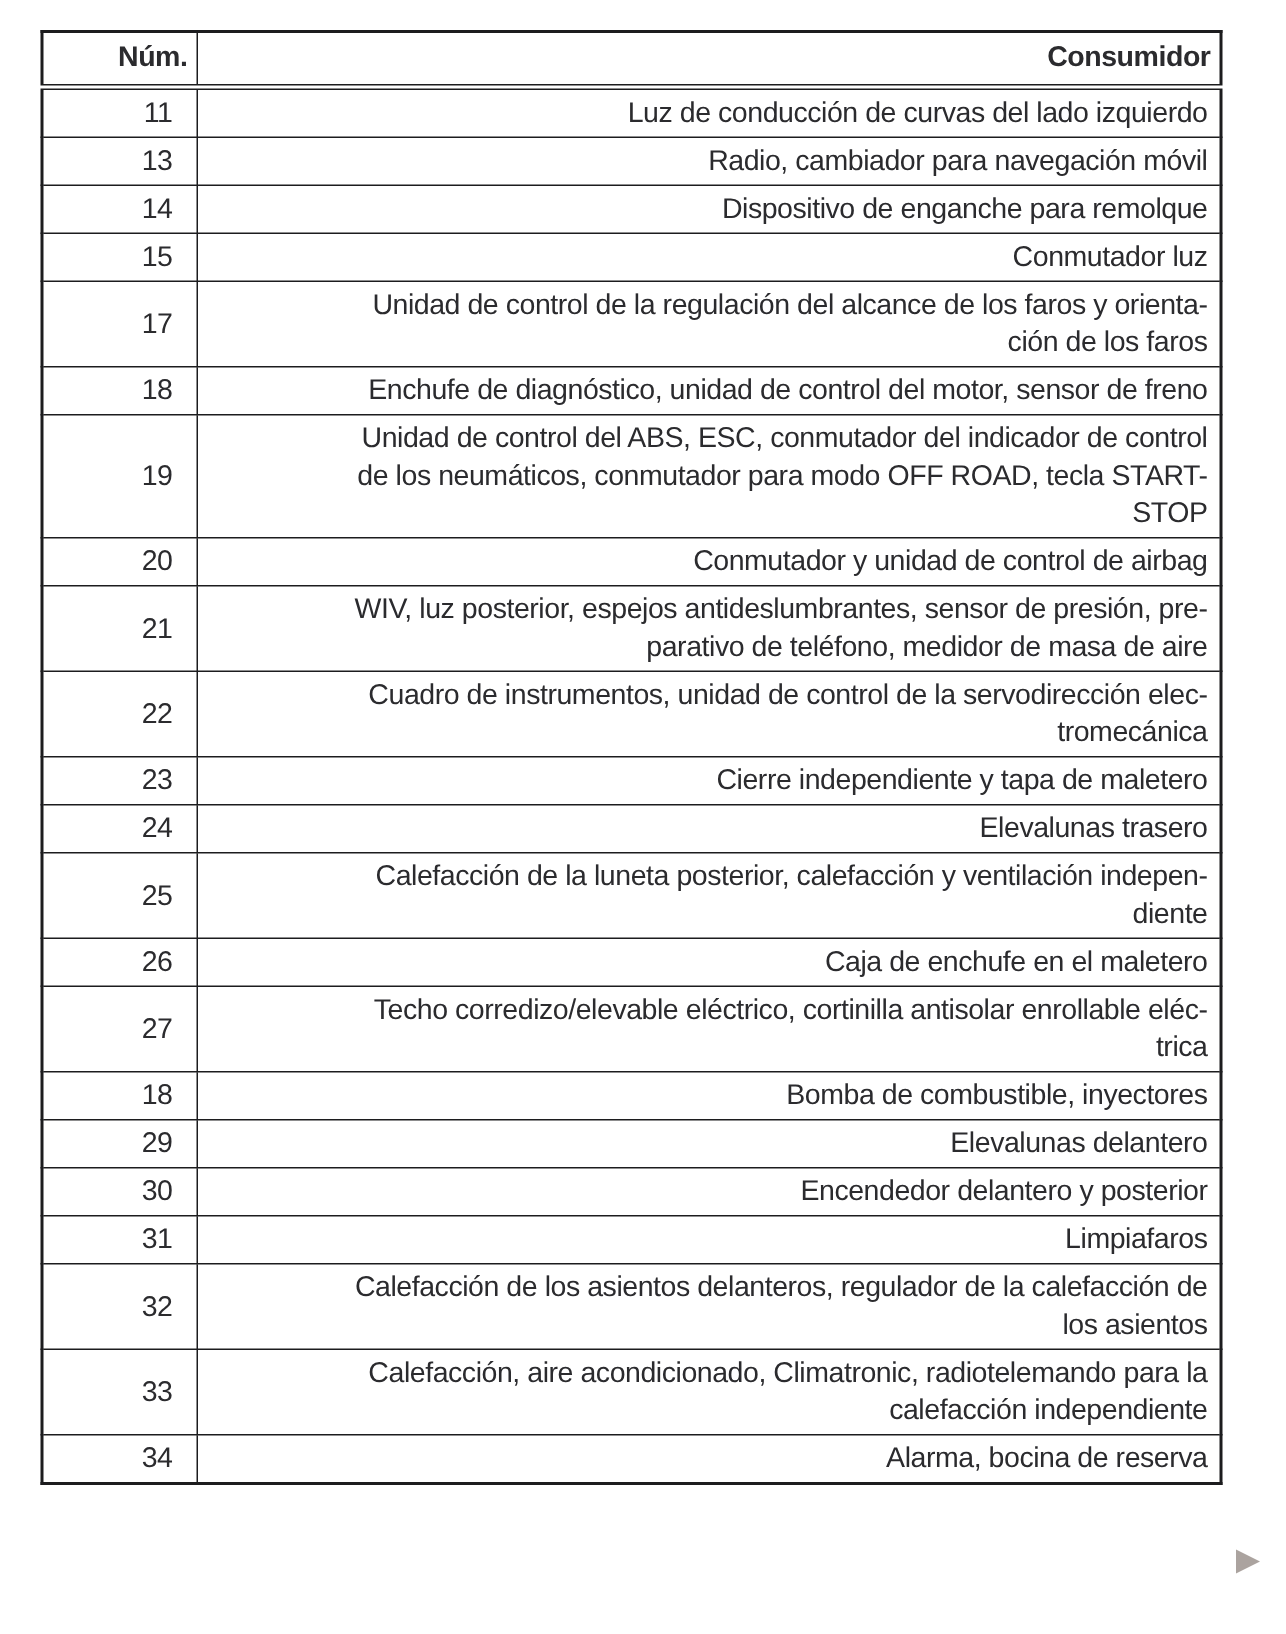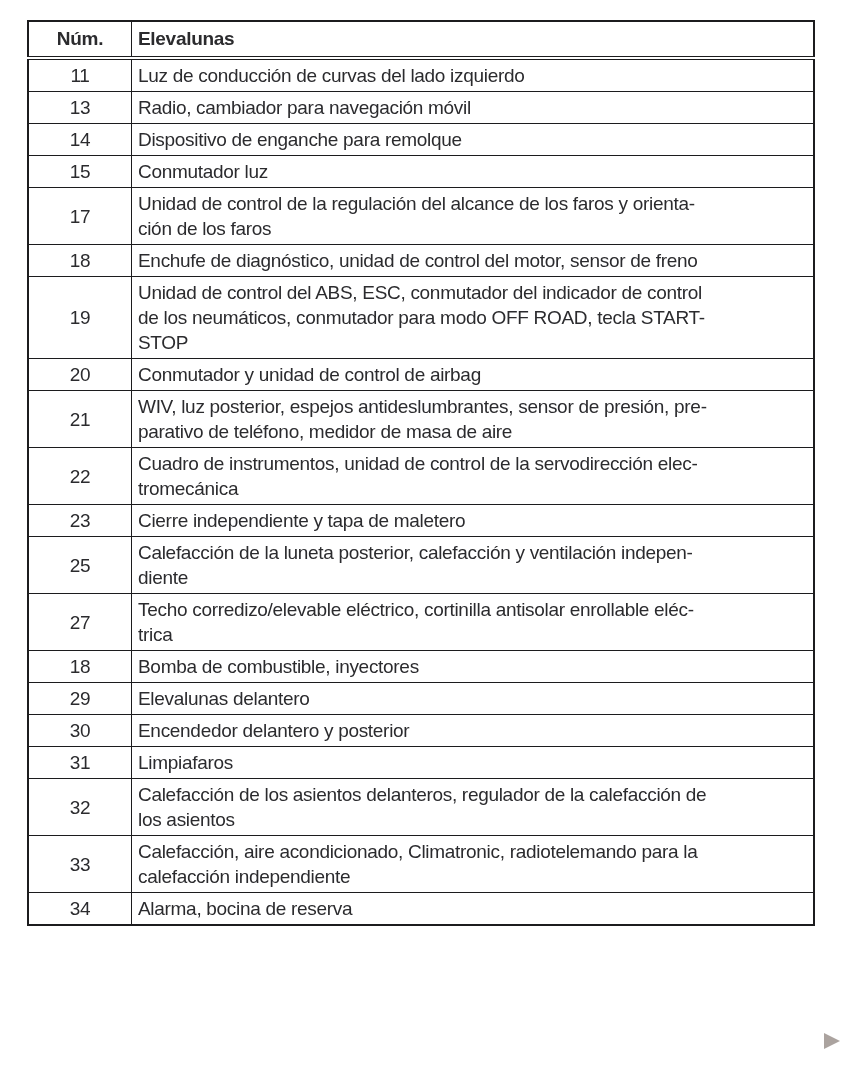--- a/index.html
+++ b/index.html
@@ -24,20 +24,21 @@
     table-layout: fixed;
     border: 2px solid #1c1c1e;
     color: #2b2b2e;
     font-size: 19px;
     letter-spacing: -0.3px;
   }
   table.fuse-table th,
   table.fuse-table td {
     border: 1px solid #1c1c1e;
     vertical-align: middle;
+    text-align: right;
   }
   table.fuse-table thead th {
     border-bottom: 4px double #1c1c1e;
     font-weight: bold;
     padding: 5px 6px;
     line-height: 24px;
   }
   th.col-num, td.cell-num {
     width: 90px;
     text-align: center;
@@ -68,21 +69,21 @@
 </style>
 </head>
 <body>
 
 <div class="page">
 
   <table class="fuse-table">
     <thead>
       <tr>
         <th class="col-num">Núm.</th>
-        <th class="col-consumer">Elevalunas</th>
+        <th class="col-consumer">Consumidor</th>
       </tr>
     </thead>
     <tbody>
     <tr>
       <td class="cell-num">11</td>
       <td class="cell-consumer">Luz de conducción de curvas del lado izquierdo</td>
     </tr>
 
 
     <tr>
@@ -134,27 +135,35 @@
       <td class="cell-num">22</td>
       <td class="cell-consumer">Cuadro de instrumentos, unidad de control de la servodirección elec-
 tromecánica</td>
     </tr>
 
     <tr>
       <td class="cell-num">23</td>
       <td class="cell-consumer">Cierre independiente y tapa de maletero</td>
     </tr>
 
+    <tr>
+      <td class="cell-num">24</td>
+      <td class="cell-consumer">Elevalunas trasero</td>
+    </tr>
 
     <tr>
       <td class="cell-num">25</td>
       <td class="cell-consumer">Calefacción de la luneta posterior, calefacción y ventilación indepen-
 diente</td>
     </tr>
 
+    <tr>
+      <td class="cell-num">26</td>
+      <td class="cell-consumer">Caja de enchufe en el maletero</td>
+    </tr>
 
     <tr>
       <td class="cell-num">27</td>
       <td class="cell-consumer">Techo corredizo/elevable eléctrico, cortinilla antisolar enrollable eléc-
 trica</td>
     </tr>
 
     <tr>
       <td class="cell-num">18</td>
       <td class="cell-consumer">Bomba de combustible, inyectores</td>

